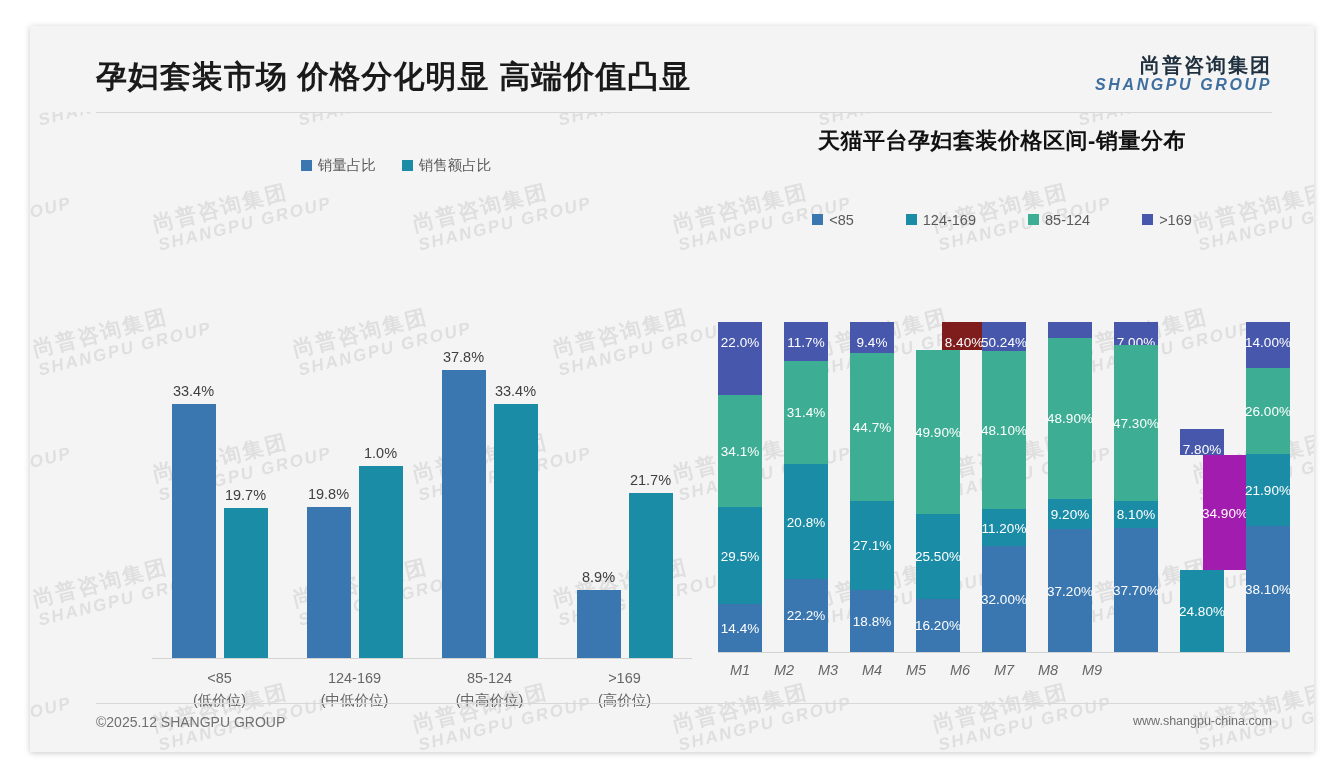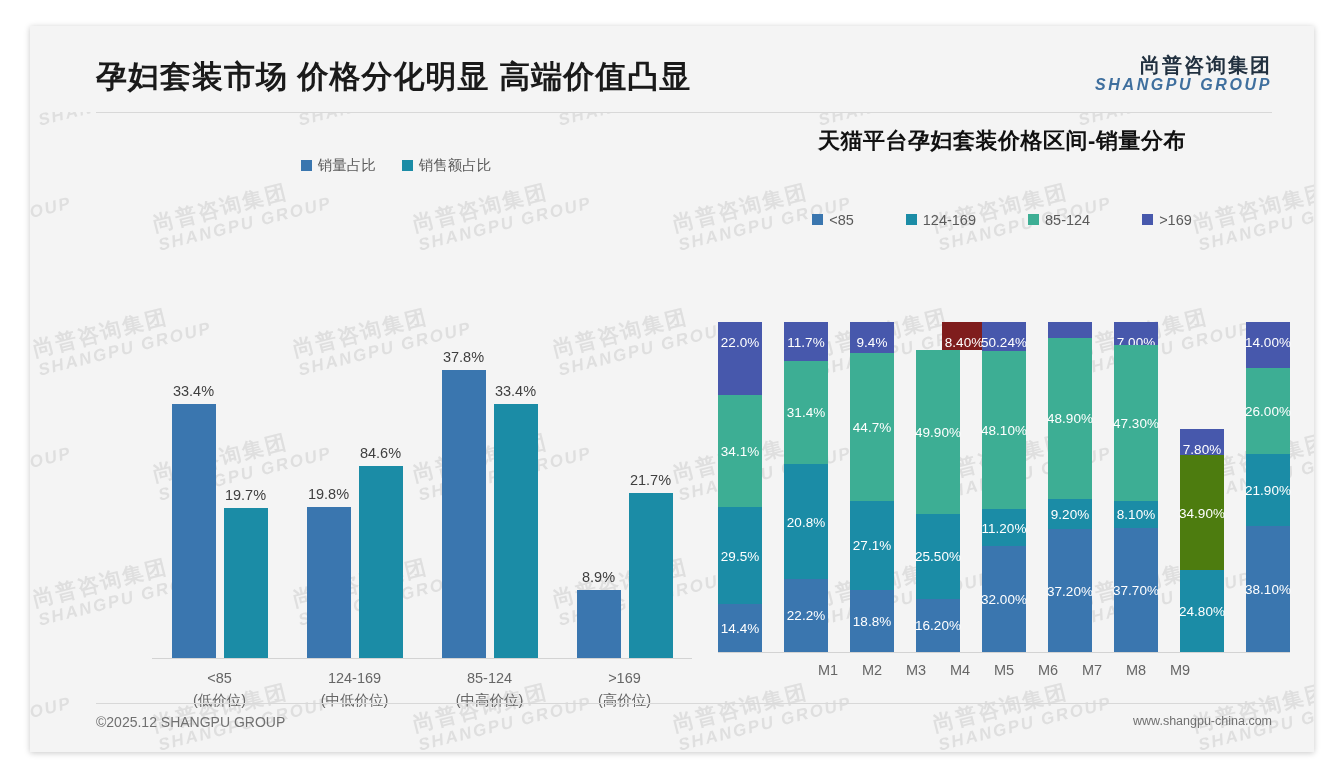--- a/index.html
+++ b/index.html
@@ -106,21 +106,21 @@
           display: flex; flex-direction: column; justify-content: flex-end; }
   .seg { position: relative; width: 100%; }
   .seg-label {
     position: absolute; left: 50%; top: 50%;
     transform: translate(-50%, -50%);
     font-size: 13.5px; color: #ffffff; white-space: nowrap;
   }
   .seg.top .seg-label { top: 13px; transform: translate(-50%, 0); }
   #smonths {
     position: absolute; left: 16px; right: 12px; top: 340px;
-    display: flex; justify-content: center;
+    display: flex; justify-content: flex-start; font-style: italic;
   }
   .smonth { width: 44px; text-align: center; font-size: 14.5px; color: #666; }
   
   #footer-rule {
     position: absolute; left: 66px; right: 42px; bottom: 48px;
     height: 1px; background: #d8d8d8; z-index: 5;
   }
   #footer { position: absolute; left: 66px; right: 42px; bottom: 18px; height: 20px; z-index: 5; }
   #footer-left  { position: absolute; left: 0;  font-size: 14px; color: #707070; }
   #footer-right { position: absolute; right: 0; font-size: 12.5px; color: #707070; }
@@ -297,21 +297,21 @@
               <div class="gbar-label" style="bottom: calc(46.9048% + 5px);">19.7%</div>
               <div class="gbar" style="height: 46.9048%; background: rgb(27, 140, 166);"></div>
             </div>
           </div>
           <div class="group">
             <div class="gbar-wrap">
               <div class="gbar-label" style="bottom: calc(47.1429% + 5px);">19.8%</div>
               <div class="gbar" style="height: 47.1429%; background: rgb(58, 118, 175);"></div>
             </div>
             <div class="gbar-wrap">
-              <div class="gbar-label" style="bottom: calc(60% + 5px);">84.6%</div>
+              <div class="gbar-label" style="bottom: calc(60% + 5px);">1.0%</div>
               <div class="gbar" style="height: 60%; background: rgb(27, 140, 166);"></div>
             </div>
           </div>
           <div class="group">
             <div class="gbar-wrap">
               <div class="gbar-label" style="bottom: calc(90% + 5px);">37.8%</div>
               <div class="gbar" style="height: 90%; background: rgb(58, 118, 175);"></div>
             </div>
             <div class="gbar-wrap">
               <div class="gbar-label" style="bottom: calc(79.5238% + 5px);">33.4%</div>
@@ -457,21 +457,21 @@
               <span class="seg-label">8.10%</span>
             </div>
             <div class="seg" style="height: 37.6623%; background: rgb(58, 118, 175);">
               <span class="seg-label">37.70%</span>
             </div>
           </div>
           <div class="scol">
             <div class="seg top" style="height: 7.8%; background: rgb(71, 88, 172);">
               <span class="seg-label">7.80%</span>
             </div>
-            <div class="seg" style="height: 34.9%; background: #4d7c0f;">
+            <div class="seg" style="height: 34.9%; background: #a21caf; margin-left: 23px;">
               <span class="seg-label">34.90%</span>
             </div>
             <div class="seg" style="height: 24.8%; background: rgb(27, 140, 166);">
               <span class="seg-label">24.80%</span>
             </div>
           </div>
           <div class="scol">
             <div class="seg top" style="height: 14%; background: rgb(71, 88, 172);">
               <span class="seg-label">14.00%</span>
             </div>

